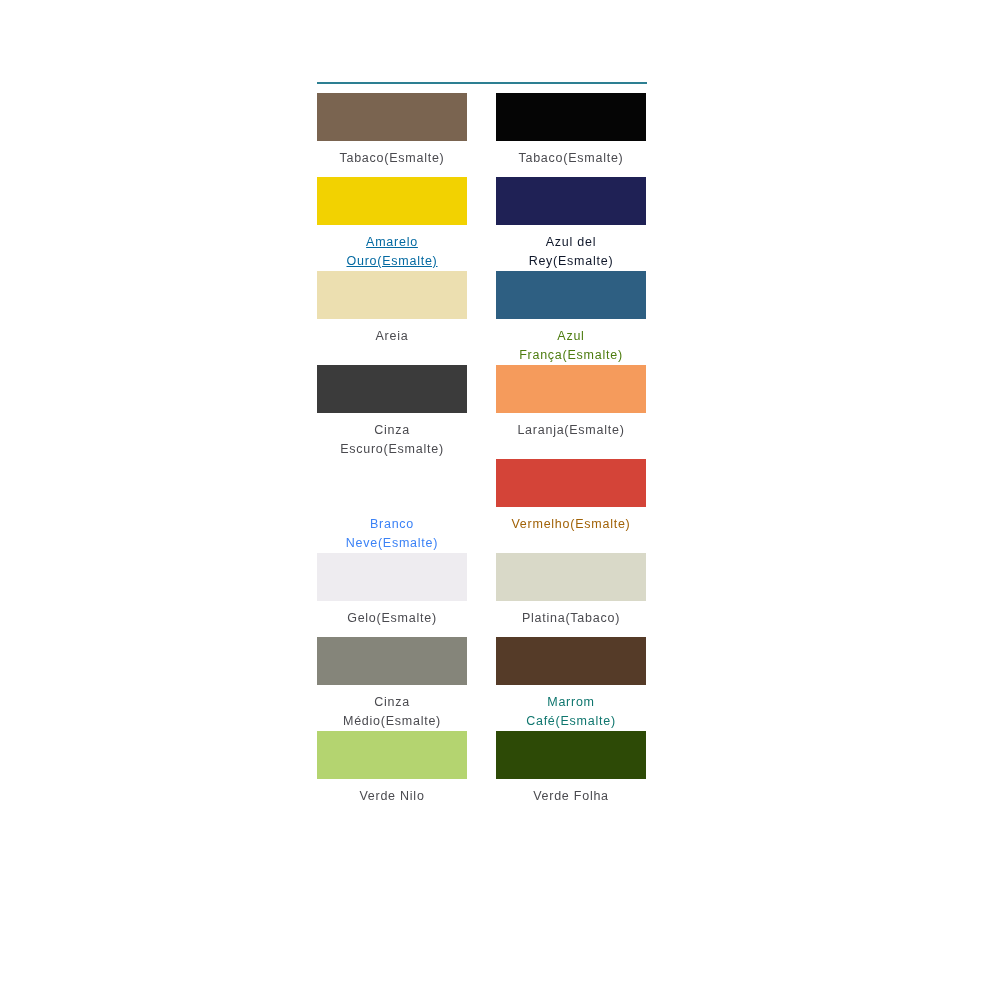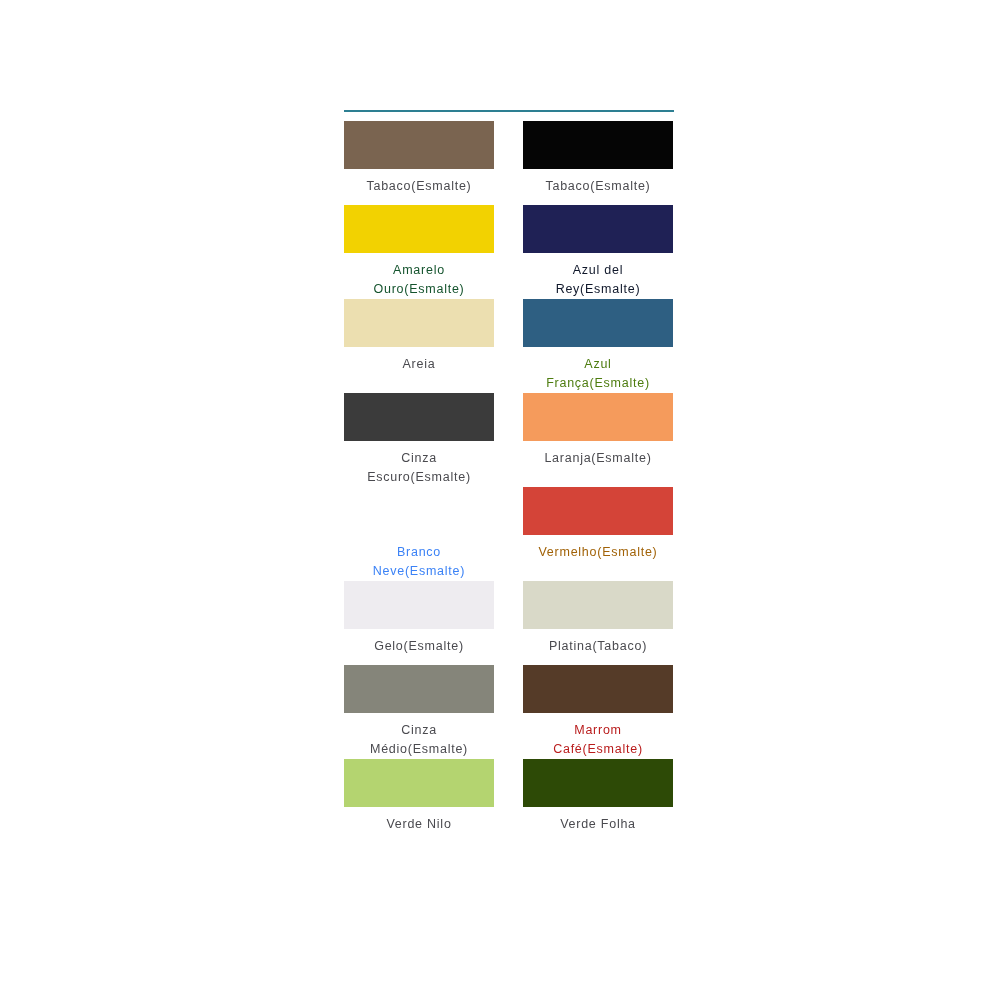--- a/index.html
+++ b/index.html
@@ -11,24 +11,23 @@
   body {
     width: 1000px;
     height: 1000px;
     position: relative;
     overflow: hidden;
     font-family: "Liberation Sans", "DejaVu Sans", sans-serif;
   }
 
   #palette-panel {
     position: absolute;
-    left: 344px;
+    left: 317px;
     top: 82px;
     width: 330px;
-    margin-top: 28px;
   }
 
   #palette-divider {
     width: 330px;
     height: 2px;
     background: #2d7f92;
     margin: 0 0 9px 0;
   }
 
   #swatch-grid {
@@ -78,21 +77,21 @@
       <div class="swatch-cell">
         <span class="swatch-chip" style="background: rgb(122, 100, 80);"></span>
         <span class="swatch-label" style="color: rgb(74, 74, 79);">Tabaco(Esmalte)</span>
       </div>
       <div class="swatch-cell">
         <span class="swatch-chip" style="background: rgb(5, 5, 5);"></span>
         <span class="swatch-label" style="color: rgb(74, 74, 79);">Tabaco(Esmalte)</span>
       </div>
       <div class="swatch-cell two-line">
         <span class="swatch-chip" style="background: rgb(242, 210, 1);"></span>
-        <span class="swatch-label" style="color: #14532d;">Amarelo
+        <span class="swatch-label" style="color: #0369a1; text-decoration: underline;">Amarelo
 Ouro(Esmalte)</span>
       </div>
       <div class="swatch-cell two-line">
         <span class="swatch-chip" style="background: rgb(31, 33, 85);"></span>
         <span class="swatch-label" style="color: #0f172a;">Azul del
 Rey(Esmalte)</span>
       </div>
       <div class="swatch-cell">
         <span class="swatch-chip" style="background: rgb(236, 223, 176);"></span>
         <span class="swatch-label" style="color: rgb(74, 74, 79);">Areia</span>
@@ -128,21 +127,21 @@
         <span class="swatch-chip" style="background: rgb(217, 217, 200);"></span>
         <span class="swatch-label" style="color: rgb(74, 74, 79);">Platina(Tabaco)</span>
       </div>
       <div class="swatch-cell two-line">
         <span class="swatch-chip" style="background: rgb(133, 133, 122);"></span>
         <span class="swatch-label" style="color: rgb(74, 74, 79);">Cinza
 Médio(Esmalte)</span>
       </div>
       <div class="swatch-cell two-line">
         <span class="swatch-chip" style="background: rgb(85, 59, 40);"></span>
-        <span class="swatch-label" style="color: #b91c1c;">Marrom
+        <span class="swatch-label" style="color: #0f766e;">Marrom
 Café(Esmalte)</span>
       </div>
       <div class="swatch-cell">
         <span class="swatch-chip" style="background: rgb(180, 212, 112);"></span>
         <span class="swatch-label" style="color: rgb(74, 74, 79);">Verde Nilo</span>
       </div>
       <div class="swatch-cell">
         <span class="swatch-chip" style="background: rgb(45, 74, 6);"></span>
         <span class="swatch-label" style="color: rgb(74, 74, 79);">Verde Folha</span>
       </div>

